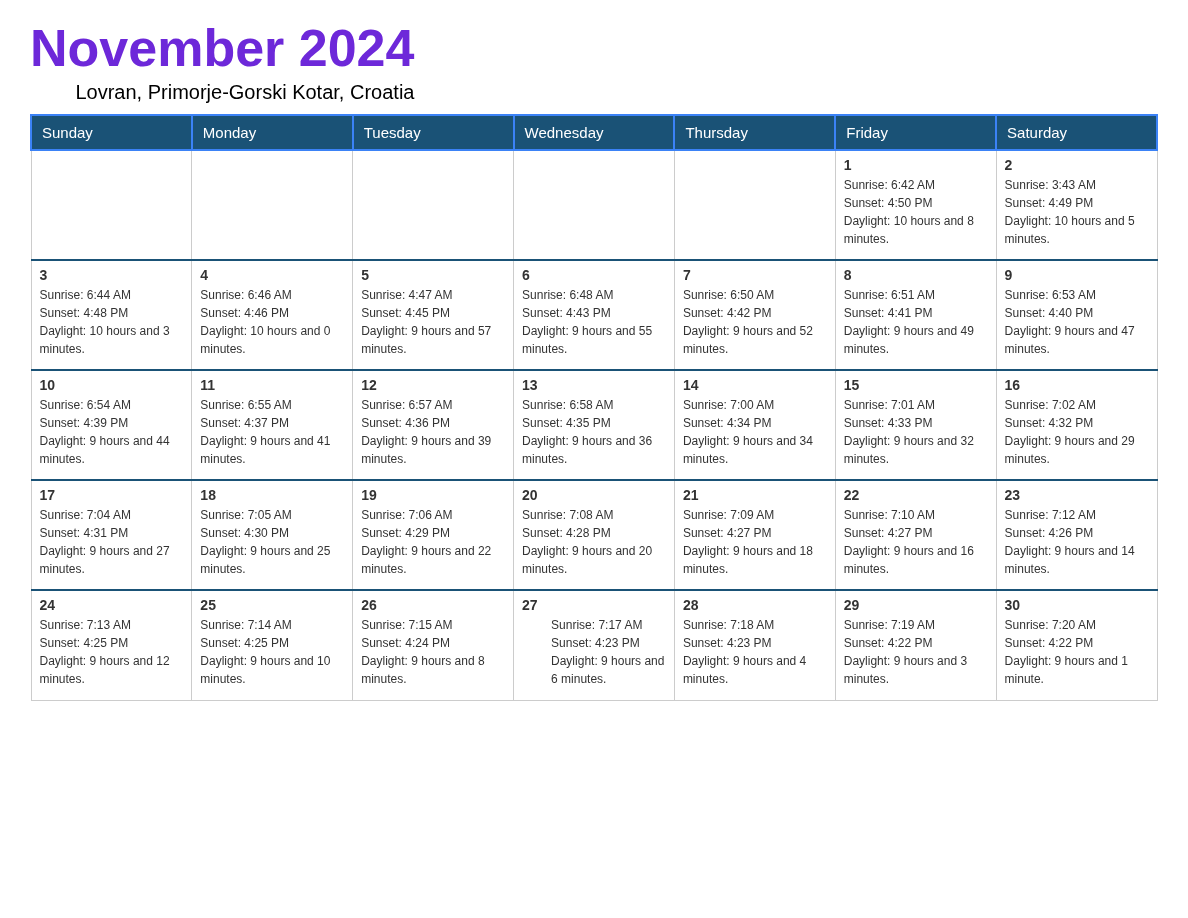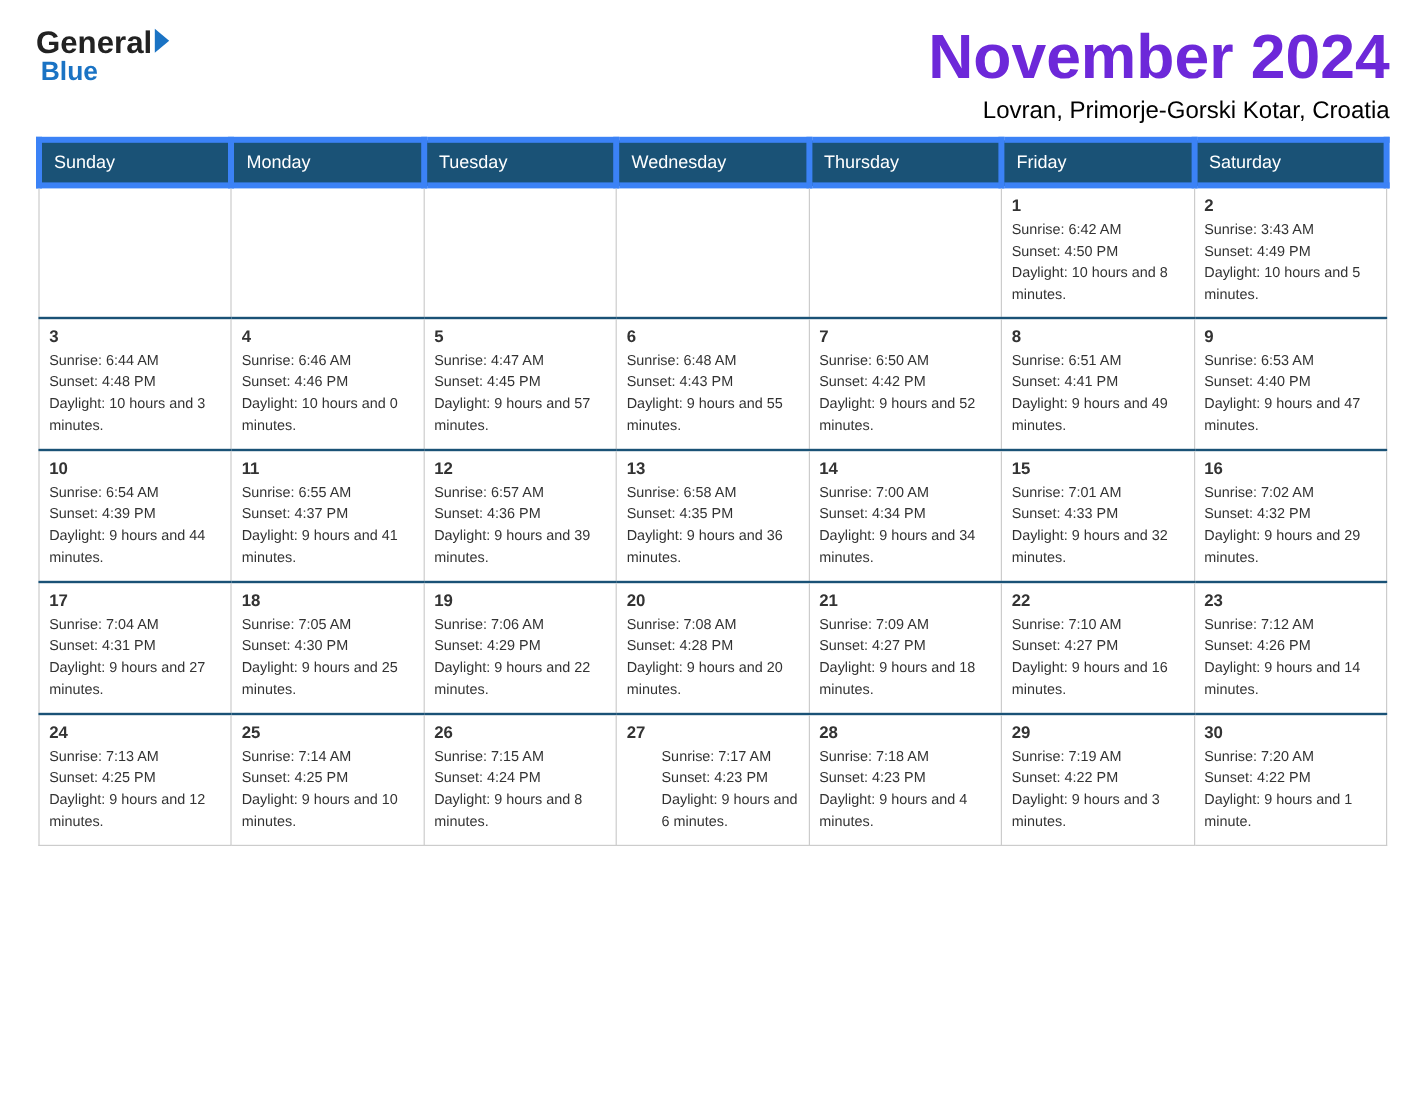--- a/index.html
+++ b/index.html
@@ -63,21 +63,21 @@
       border-collapse: collapse;
       margin-top: 10px;
     }
     .calendar th {
       background-color: #1a5276;
       color: #fff;
       padding: 8px 10px;
       text-align: left;
       font-size: 15px;
       font-weight: normal;
-      border: 5px solid #3b82f6;
+      border: 2px solid #3b82f6;
     }
     .calendar td {
       vertical-align: top;
       padding: 6px 8px;
       border: 1px solid #ccc;
       width: 14.28%;
       font-size: 12.5px;
       color: #333;
       background: #fff;
       min-height: 90px;
@@ -99,27 +99,20 @@
       line-height: 1.5;
     }
     .empty-cell {
       background: #f9f9f9;
     }
   </style>
 </head>
 <body>
 
 <div class="header">
-  <div class="logo">
-    <div class="logo-text">
-      <span>General</span>
-      <div class="logo-arrow"></div>
-    </div>
-    <div class="logo-sub">Blue</div>
-  </div>
   <div class="title-section">
     <div class="month-title">November 2024</div>
     <div class="subtitle">Lovran, Primorje-Gorski Kotar, Croatia</div>
   </div>
 </div>
 
 <table class="calendar">
   <thead>
     <tr>
       <th>Sunday</th>

